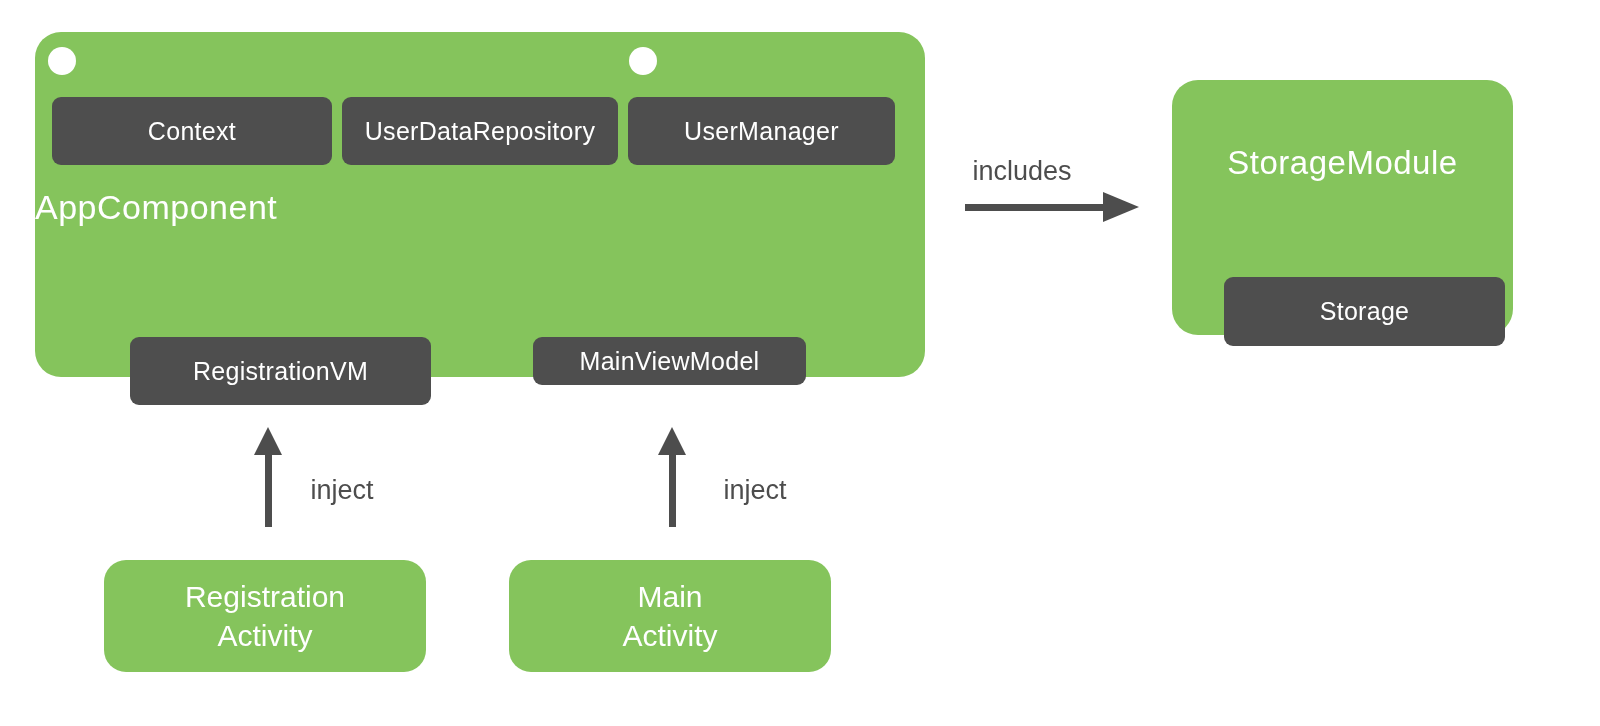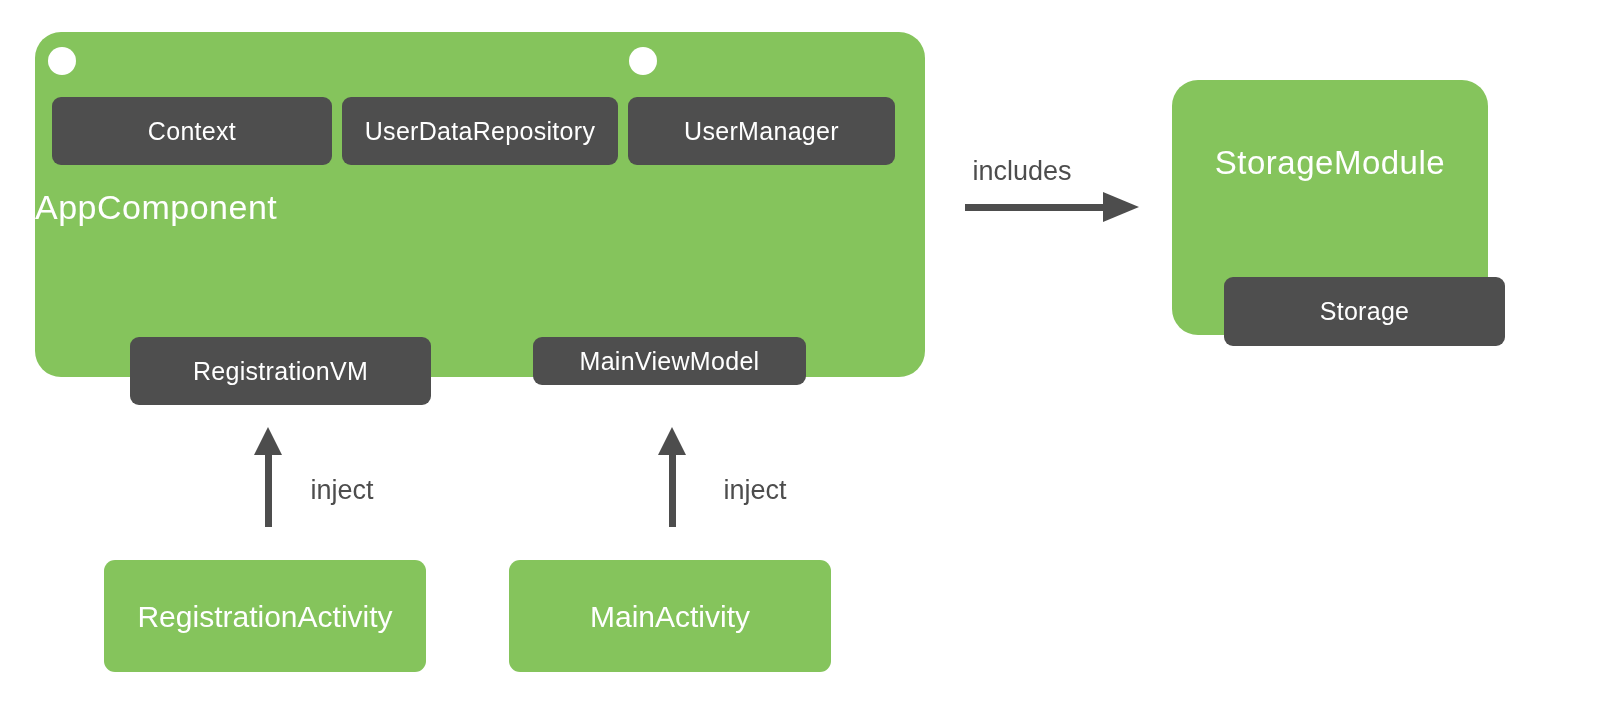--- a/index.html
+++ b/index.html
@@ -20,21 +20,21 @@
     overflow: hidden;
   }
 
   
   .green-box {
     position: absolute;
     background: var(--green);
     border-radius: 26px;
   }
   .app-component { left: 35px; top: 32px; width: 890px; height: 345px; }
-  .storage-module { left: 1172px; top: 80px; width: 316px; height: 255px; padding-left: 42px; }
+  .storage-module { left: 1172px; top: 80px; width: 341px; height: 255px; padding-left: 42px; }
 
   
   .dark-box {
     position: absolute;
     background: var(--dark-gray);
     border-radius: 9px;
     color: var(--text-white);
     display: flex;
     align-items: center;
     justify-content: center;
@@ -71,24 +71,24 @@
     border-radius: 50%;
     background: var(--text-white);
   }
   .dot-context { left: 13px;  top: 15px; }
   .dot-um      { left: 594px; top: 15px; }
 
   
   .activity {
     position: absolute;
     background: var(--green);
-    border-radius: 11px;
+    border-radius: 22px;
     color: var(--text-white);
     display: flex;
-    flex-direction: row;
+    flex-direction: column;
     align-items: center;
     justify-content: center;
     font-size: 30px;
     line-height: 39px;
     text-align: center;
   }
   .activity-registration { left: 104px; top: 560px; width: 322px; height: 112px; }
   .activity-main         { left: 509px; top: 560px; width: 322px; height: 112px; }
 
   

